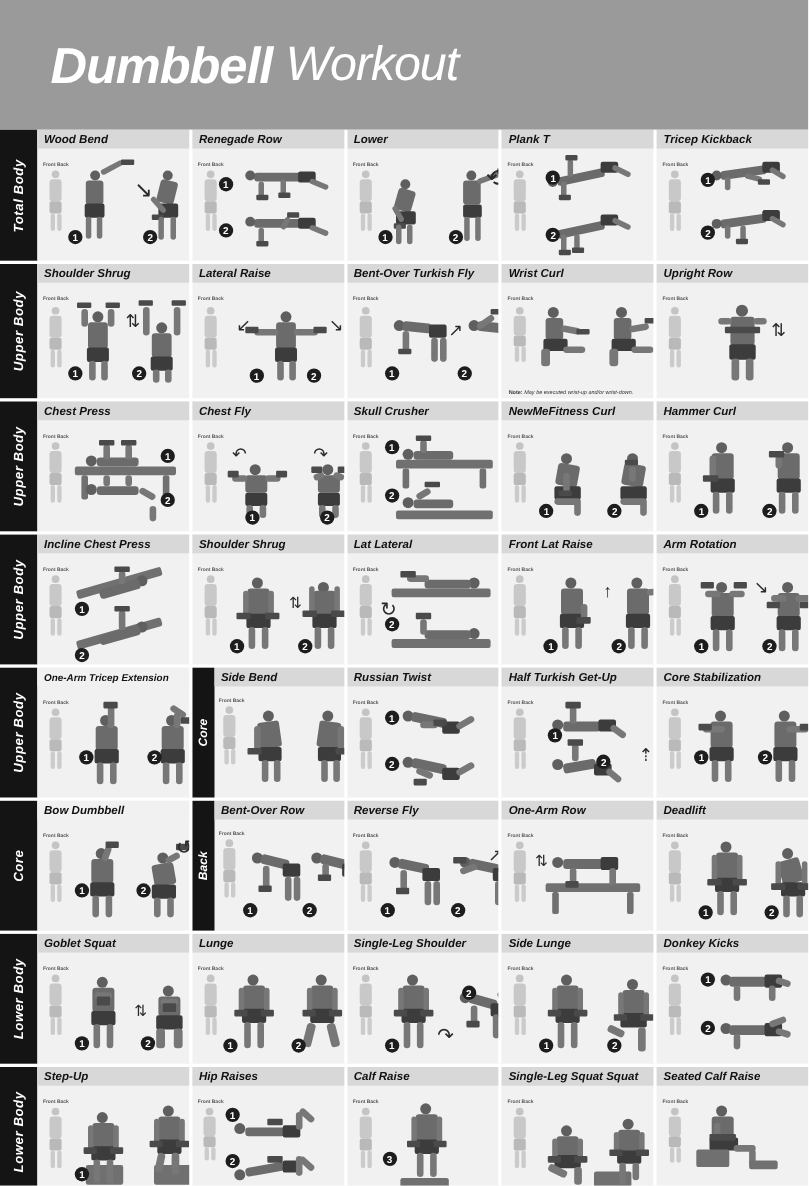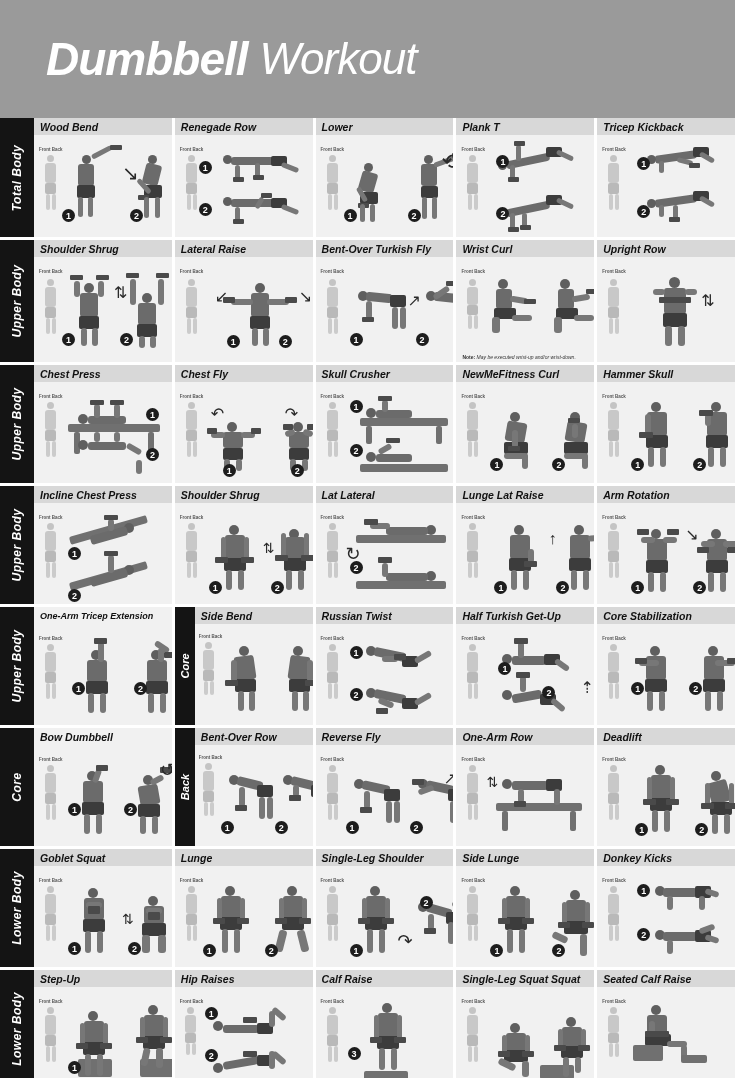--- a/index.html
+++ b/index.html
@@ -696,21 +696,21 @@
               <i class="bell" style="left:12px;top:6px;width:12px;height:5px"></i>
               <i class="limb" style="left:8px;top:41px;width:22px;height:6px"></i>
               <i class="limb" style="left:26px;top:41px;width:6px;height:16px"></i>
             </div>
             <div class="step" style="left:34px;top:76px">1</div>
             <div class="step" style="left:96px;top:76px">2</div>
           </div>
         </div>
 
         <div class="cell">
-          <div class="cell-title">Hammer Skull</div>
+          <div class="cell-title">Hammer Curl</div>
           <div class="art">
             <span class="frontback" style="left:5px;top:12px">Front Back</span>
             <div class="ghost fig" style="left:6px;top:20px;width:22px;height:56px">
               <i class="head" style="left:7px;top:0;width:7px;height:7px"></i>
               <i class="torso" style="left:5px;top:8px;width:11px;height:20px"></i>
               <i class="shorts" style="left:5px;top:28px;width:11px;height:11px"></i>
               <i class="limb" style="left:6px;top:39px;width:4px;height:16px"></i>
               <i class="limb" style="left:12px;top:39px;width:4px;height:16px"></i>
             </div>
             <div class="fig" style="left:40px;top:18px;width:44px;height:72px">
@@ -838,21 +838,21 @@
               <i class="torso" style="left:30px;top:12px;width:42px;height:8px"></i>
               <i class="limb" style="left:26px;top:2px;width:6px;height:14px"></i>
               <i class="bell" style="left:22px;top:-4px;width:14px;height:6px"></i>
             </div>
             <span class="arrow" style="left:30px;top:42px;font-size:18px">↻</span>
             <div class="step" style="left:34px;top:58px">2</div>
           </div>
         </div>
 
         <div class="cell">
-          <div class="cell-title">Lunge Lat Raise</div>
+          <div class="cell-title">Front Lat Raise</div>
           <div class="art">
             <span class="frontback" style="left:5px;top:12px">Front Back</span>
             <div class="ghost fig" style="left:6px;top:20px;width:22px;height:56px">
               <i class="head" style="left:7px;top:0;width:7px;height:7px"></i>
               <i class="torso" style="left:5px;top:8px;width:11px;height:20px"></i>
               <i class="shorts" style="left:5px;top:28px;width:11px;height:11px"></i>
               <i class="limb" style="left:6px;top:39px;width:4px;height:16px"></i>
               <i class="limb" style="left:12px;top:39px;width:4px;height:16px"></i>
             </div>
             <div class="fig" style="left:44px;top:22px;width:44px;height:70px">

